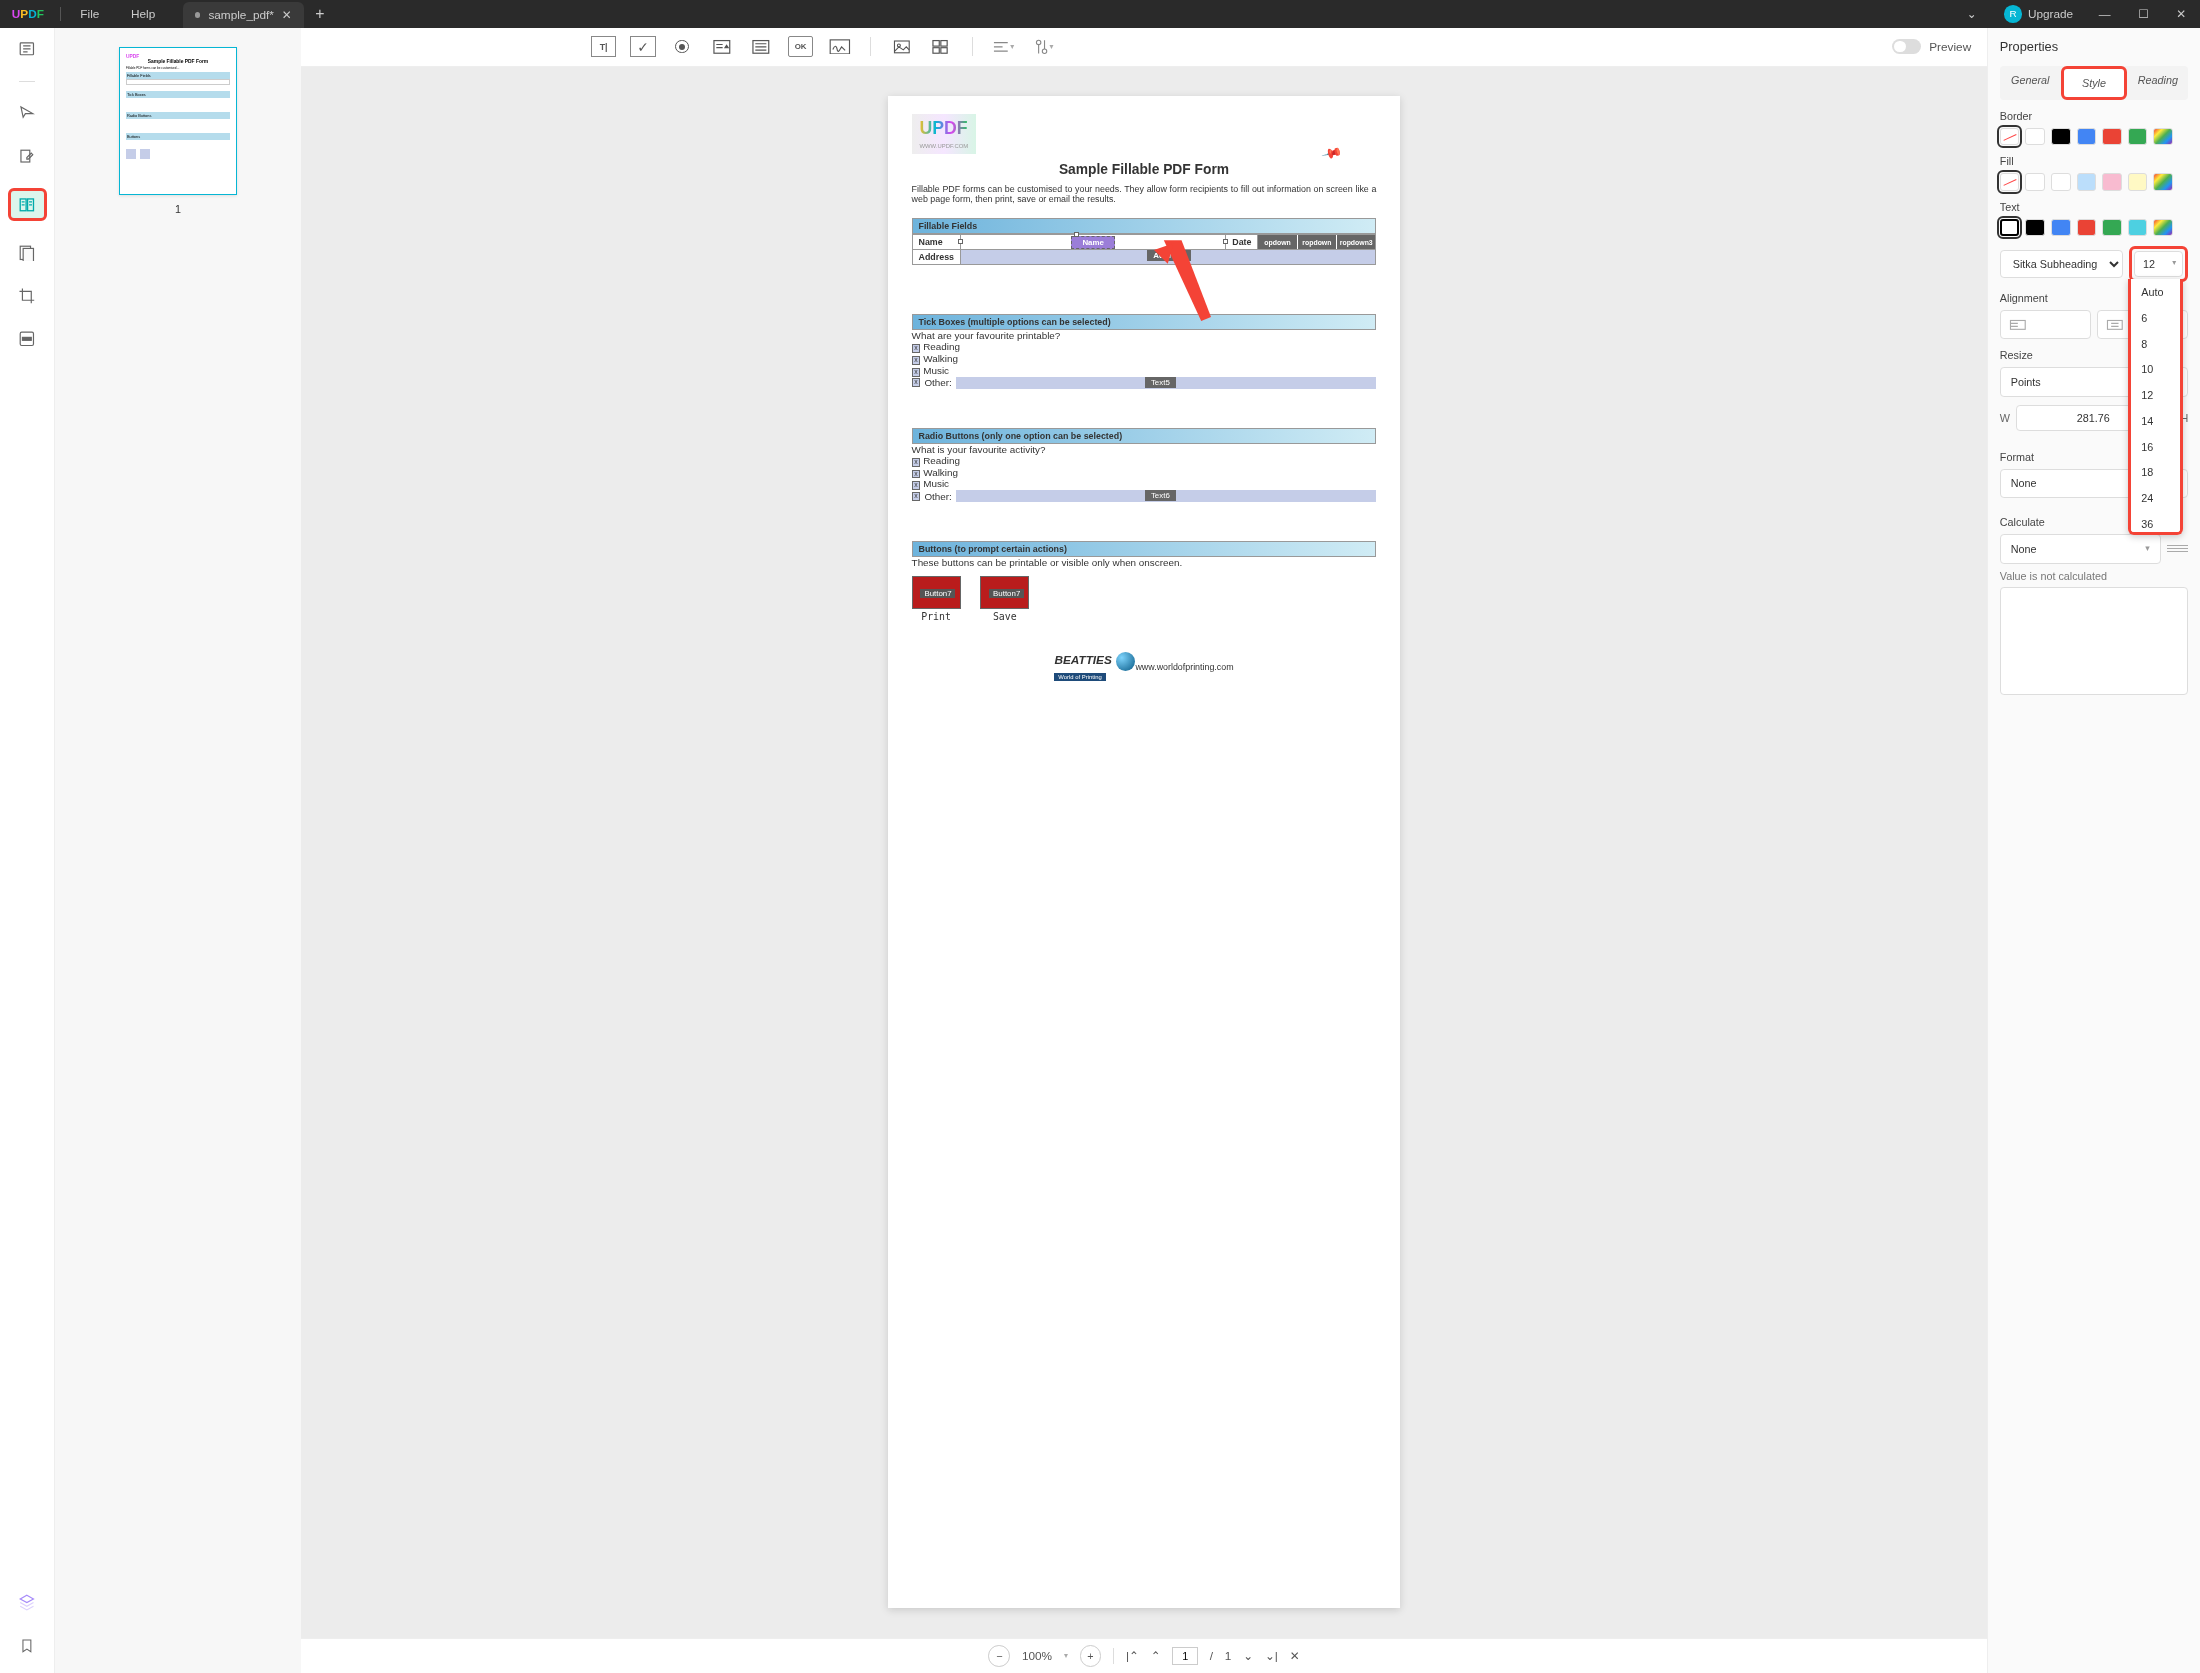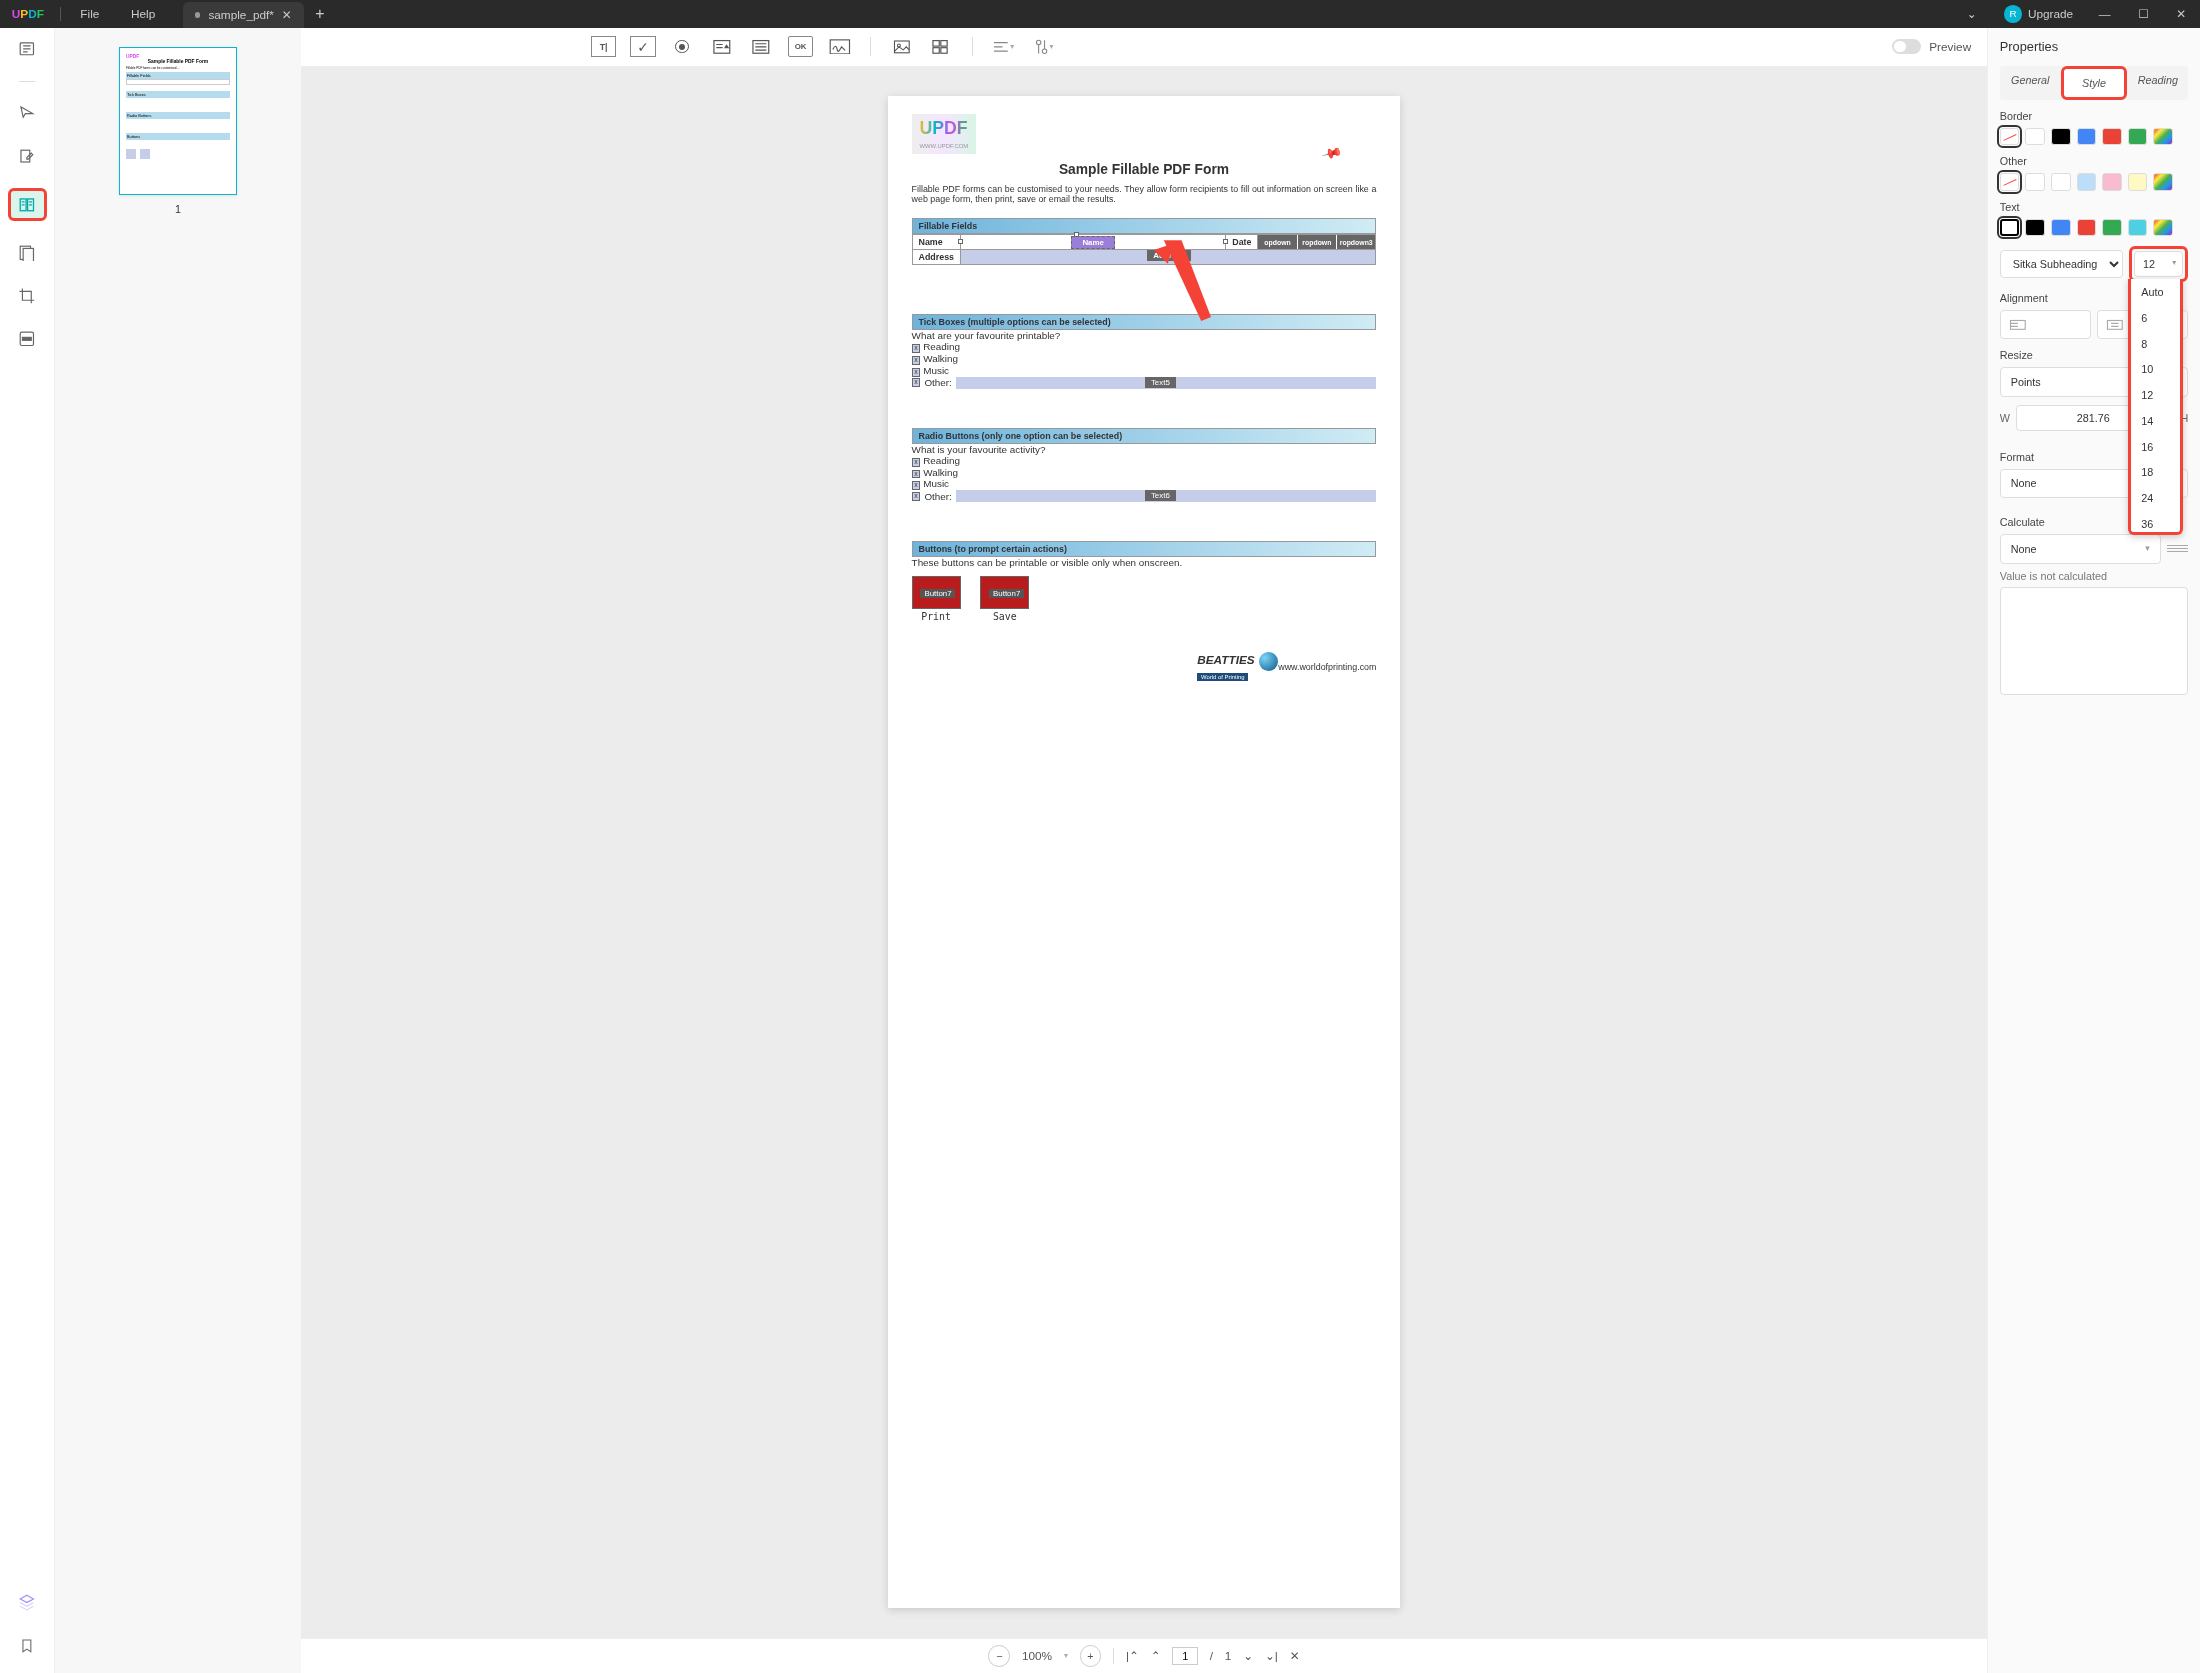--- a/index.html
+++ b/index.html
@@ -56,21 +56,21 @@
 .page .selected-field { background: #9b7ed8; color: #fff; font-size: 7.9px; padding: 1px 9.9px; position: relative; border: 1px dashed #666; }
 .page .handle { width: 4.9px; height: 4.9px; background: #fff; border: 1px solid #666; position: absolute; }
 .page .chk { display: inline-block; width: 8.9px; height: 8.9px; background: #c5cde8; border: 1px solid #666; font-size: 6.9px; text-align: center; line-height: 6.9px; }
 .page .pin { position: absolute; right: 59px; top: 49px; color: #fbbd23; font-size: 13.8px; transform: rotate(30deg); }
 .page .arrow { position: absolute; left: 266px; top: 144px; width: 59px; height: 89px; pointer-events: none; }
 .page .btn-shape { display: inline-block; width: 49px; height: 33px; background: #b91c1c; border: 1px solid #666; position: relative; }
 .page .btn-shape .bl { position: absolute; top: 11.8px; left: 7.9px; background: #555; color: #fff; font-size: 7.9px; padding: 0 3.9px; }
 .page .btn-caption { font-size: 9.9px; font-family: monospace; text-align: center; width: 49px; display: inline-block; }
 .page .beatties { font-weight: bold; font-size: 11.8px; font-style: italic; }
 .page .globe { display: inline-block; width: 19.7px; height: 19.7px; border-radius: 50%; background: radial-gradient(circle at 30% 30%, #7dd3fc, #075985); vertical-align: middle; margin-left: 3.9px; }
-.page .footer { display: flex; justify-content: flex-end; align-items: center; margin-top: 29.6px; font-size: 8.9px; }
+.page .footer { display: flex; justify-content: center; align-items: center; margin-top: 29.6px; font-size: 8.9px; }
 
 .bottombar { height: 35px; display: flex; align-items: center; justify-content: center; gap: 11.8px; background: #fff; border-top: 1px solid #eee; font-size: 11.8px; color: #555; }
 .bottombar .bb { width: 21.7px; height: 21.7px; display: flex; align-items: center; justify-content: center; cursor: pointer; border: 1px solid #ccc; border-radius: 50%; font-size: 10.8px; }
 .bottombar .bbsep { width: 1px; height: 15.8px; background: #ddd; }
 .bottombar .page-input { width: 25.6px; text-align: center; border: 1px solid #ccc; padding: 2px; font-size: 10.8px; }
 
 .props { width: 213px; background: #fafafa; border-left: 1px solid #eee; padding: 11.8px; font-size: 11.8px; color: #333; overflow-y: auto; position: relative; }
 .props h3 { font-size: 12.8px; font-weight: 500; margin-bottom: 11.8px; }
 .props .tabs { display: flex; background: #f3f3f3; border-radius: 3.9px; overflow: hidden; }
 .props .ptab { flex: 1; text-align: center; padding: 7.9px 3.9px; font-size: 10.8px; cursor: pointer; color: #555; font-style: italic; }
@@ -408,21 +408,21 @@
     <div class="swatches">
       <div class="sw none selected"></div>
       <div class="sw white"></div>
       <div class="sw black"></div>
       <div class="sw blue"></div>
       <div class="sw red"></div>
       <div class="sw green"></div>
       <div class="sw multi"></div>
     </div>
 
-    <div class="label">Other</div>
+    <div class="label">Fill</div>
     <div class="swatches">
       <div class="sw none selected"></div>
       <div class="sw white"></div>
       <div class="sw white"></div>
       <div class="sw lblue"></div>
       <div class="sw lpink"></div>
       <div class="sw lyellow"></div>
       <div class="sw multi"></div>
     </div>
 

